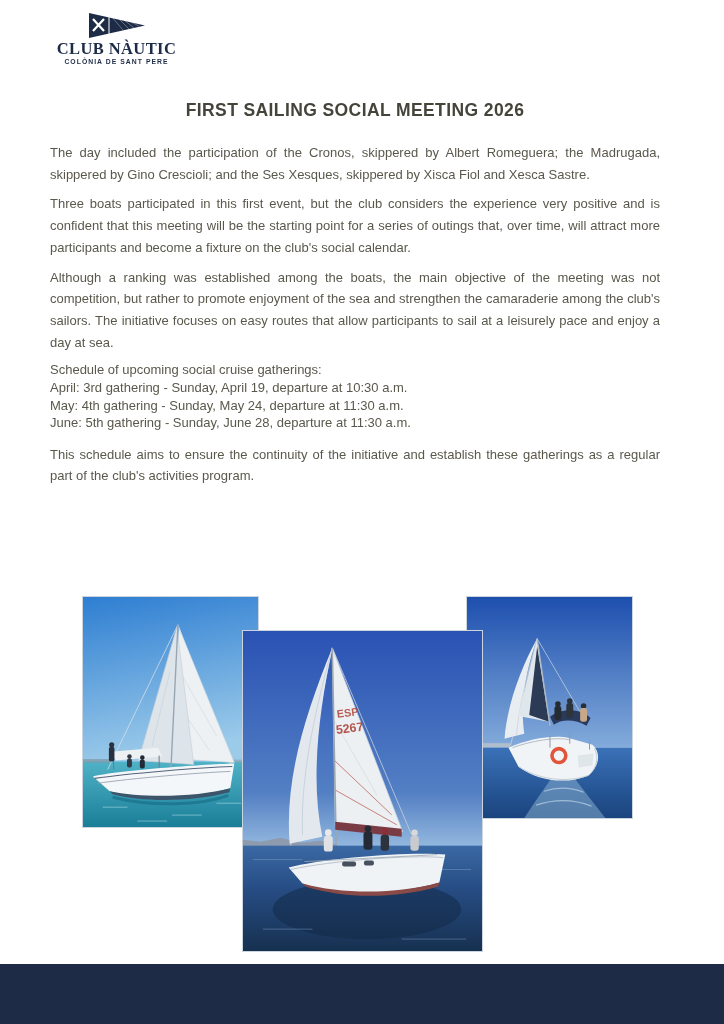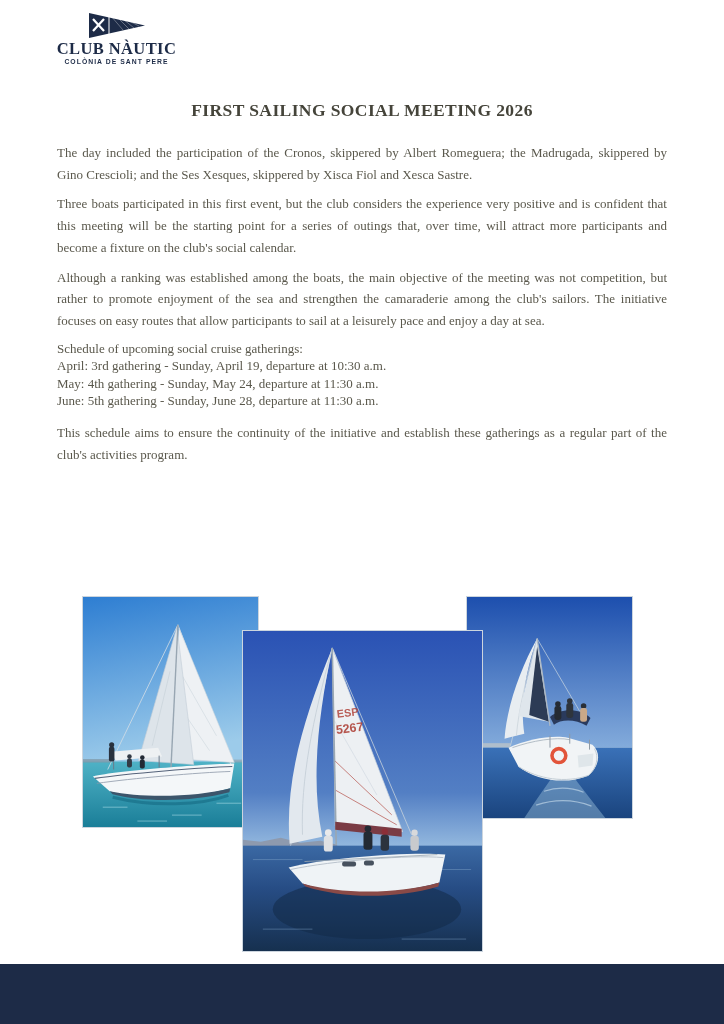--- a/index.html
+++ b/index.html
@@ -20,21 +20,21 @@
   }
   .logo .pennant{display:block;margin:13px auto 2px auto;}
   .club-name{
     font-family:"Liberation Serif",serif;font-weight:700;color:#1d2b47;
     font-size:16.5px;letter-spacing:0.4px;line-height:17px;white-space:nowrap;
   }
   .club-subtitle{
     color:#1d2b47;font-size:6.8px;font-weight:700;letter-spacing:1.05px;line-height:9px;white-space:nowrap;
   }
   
-  .article{position:absolute;left:57px;top:100px;width:610px;font-family:Liberation Serif, serif;}
+  .article{position:absolute;left:50px;top:100px;width:610px;}
   .article h1{
     margin:0 0 21px 0;text-align:center;color:#45443a;font-size:17.5px;font-weight:700;
     letter-spacing:0.4px;line-height:21px;white-space:nowrap;
   }
   .article p{
     margin:0 0 8px 0;color:#5a584c;font-size:13px;line-height:21.7px;text-align:justify;
   }
   .schedule{margin:4px 0 12px 0;}
   .schedule div{color:#5a584c;font-size:13px;line-height:17.6px;text-align:left;}
   

